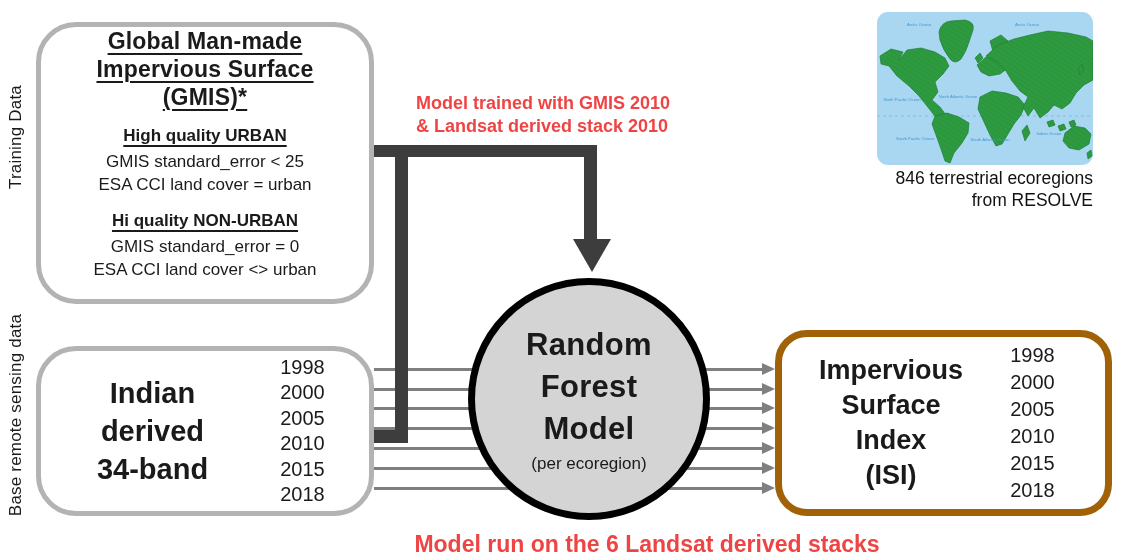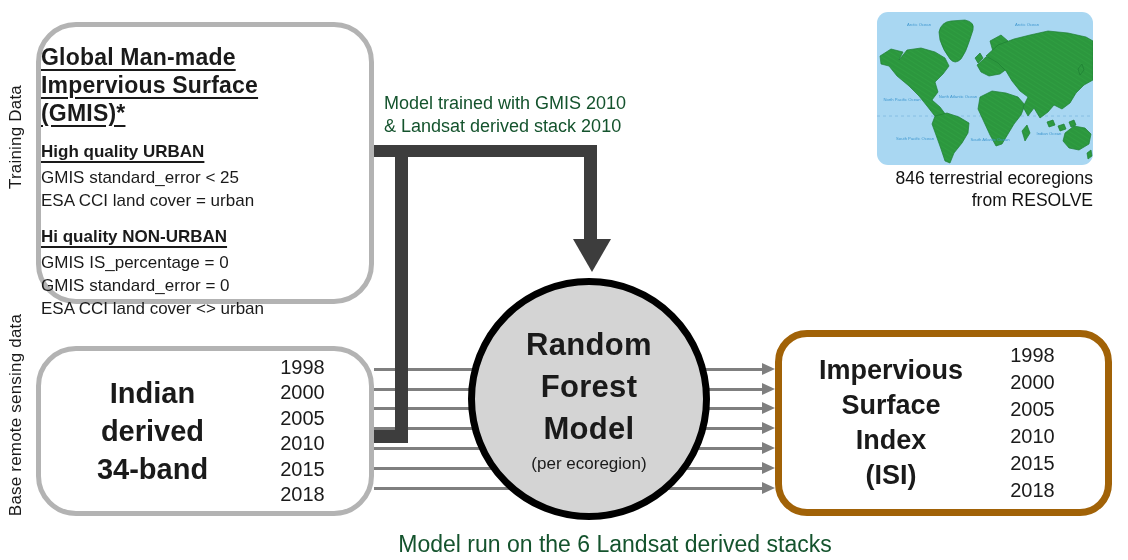--- a/index.html
+++ b/index.html
@@ -12,21 +12,21 @@
   .vlabel {
     position:absolute; white-space:nowrap;
     transform:translate(-50%,-50%) rotate(-90deg);
     font-size:17px; font-weight:500; letter-spacing:.2px;
   }
   
   .gbox {
     position:absolute; border:5px solid #b3b3b3; border-radius:40px;
     background:#ffffff; z-index:2;
   }
-  .gmis { left:36px; top:22px; width:338px; height:282px; text-align:left; padding-top:16px; }
+  .gmis { left:36px; top:22px; width:338px; height:282px; text-align:center; padding-top:0; }
   .gmis-title { font-size:23px; font-weight:700; line-height:28px; letter-spacing:.2px; }
   .u { text-decoration:underline; text-underline-offset:4px; text-decoration-thickness:2px; }
   .gmis-sec { margin-top:13px; }
   .sec-header { font-size:17px; font-weight:600; line-height:23px; margin-bottom:3px; }
   .sec-line { font-size:17px; font-weight:500; line-height:23px; }
   .landsat { left:36px; top:346px; width:338px; height:170px; display:flex; align-items:center; }
   .landsat-label { flex:1; text-align:center; font-size:29px; font-weight:700; line-height:38px; }
   .years { width:105px; text-align:center; font-size:20px; font-weight:500; }
   .landsat .years { line-height:25.5px; padding-right:28px; }
   .isi {
@@ -53,21 +53,21 @@
     border-left:13px solid #7f7f7f; border-top:6px solid transparent; border-bottom:6px solid transparent;
   }
   
   .dark { position:absolute; background:#3d3d3d; z-index:3; }
   .dhead {
     position:absolute; left:573px; top:239px; width:0; height:0; z-index:3;
     border-left:19px solid transparent; border-right:19px solid transparent;
     border-top:33px solid #3d3d3d;
   }
   
-  .red-note { position:absolute; color:#14532d; font-weight:400; z-index:4; }
+  .red-note { position:absolute; color:#ef4444; font-weight:700; z-index:4;margin-left:32px; }
   .note-train { left:384px; top:92px; font-size:18px; line-height:23px; }
   .note-run { left:330px; top:531px; width:570px; text-align:center; font-size:23px; }
   
   .mapwrap { position:absolute; left:877px; top:12px; width:216px; height:153px; z-index:2; }
   .mapwrap svg { border-radius:11px; display:block; }
   .map-caption {
     position:absolute; left:850px; top:167px; width:243px; text-align:right;
     font-size:17.5px; font-weight:500; line-height:22px; color:#111;
   }
 </style>
@@ -85,21 +85,20 @@
       <span class="u" style="display:block">Impervious Surface</span>
       <span class="u" style="display:block">(GMIS)*</span>
     </div>
     <div class="gmis-sec">
       <div class="sec-header u">High quality URBAN</div>
       <div class="sec-line">GMIS standard_error &lt; 25</div>
       <div class="sec-line">ESA CCI land cover = urban</div>
     </div>
     <div class="gmis-sec">
       <div class="sec-header u">Hi quality NON-URBAN</div>
-      <div class="sec-line">GMIS IS_percentage = 0</div>
       <div class="sec-line">GMIS standard_error = 0</div>
       <div class="sec-line">ESA CCI land cover &lt;&gt; urban</div>
     </div>
   </div>
 
   <div class="gbox landsat">
     <div class="landsat-label">
       <div>Indian</div>
       <div>derived</div>
       <div>34-band</div>

